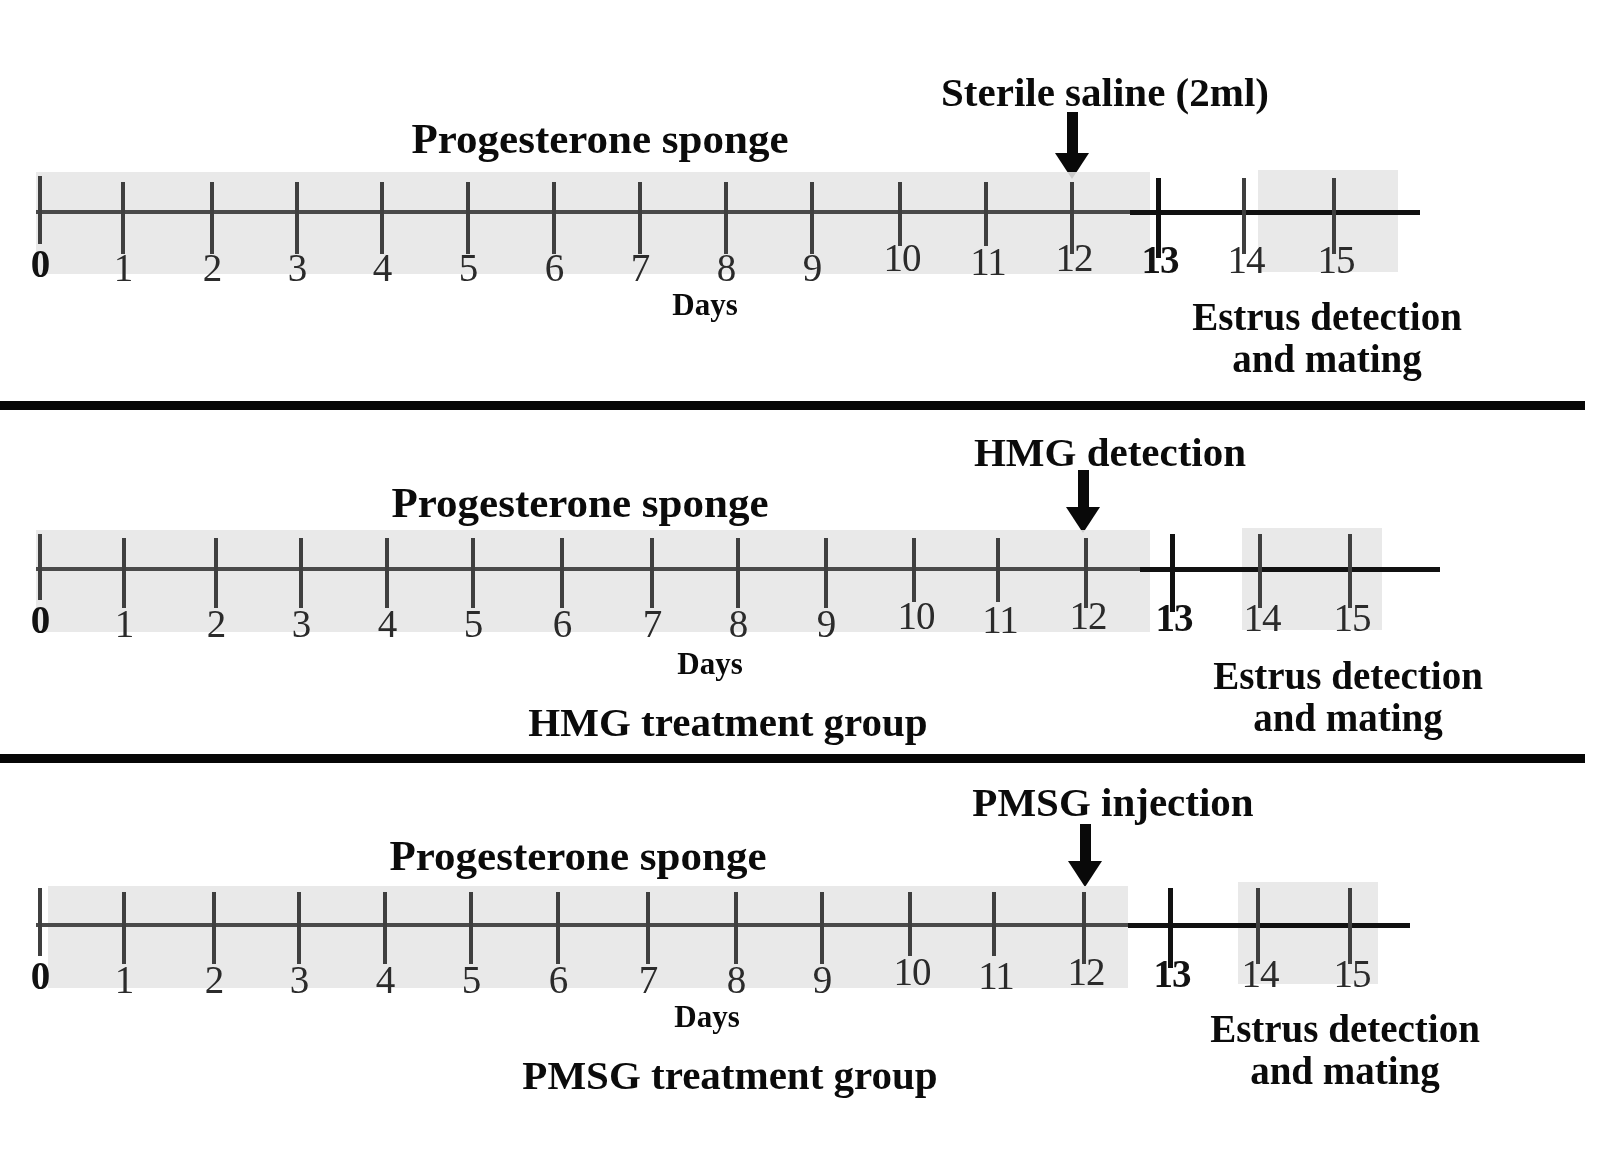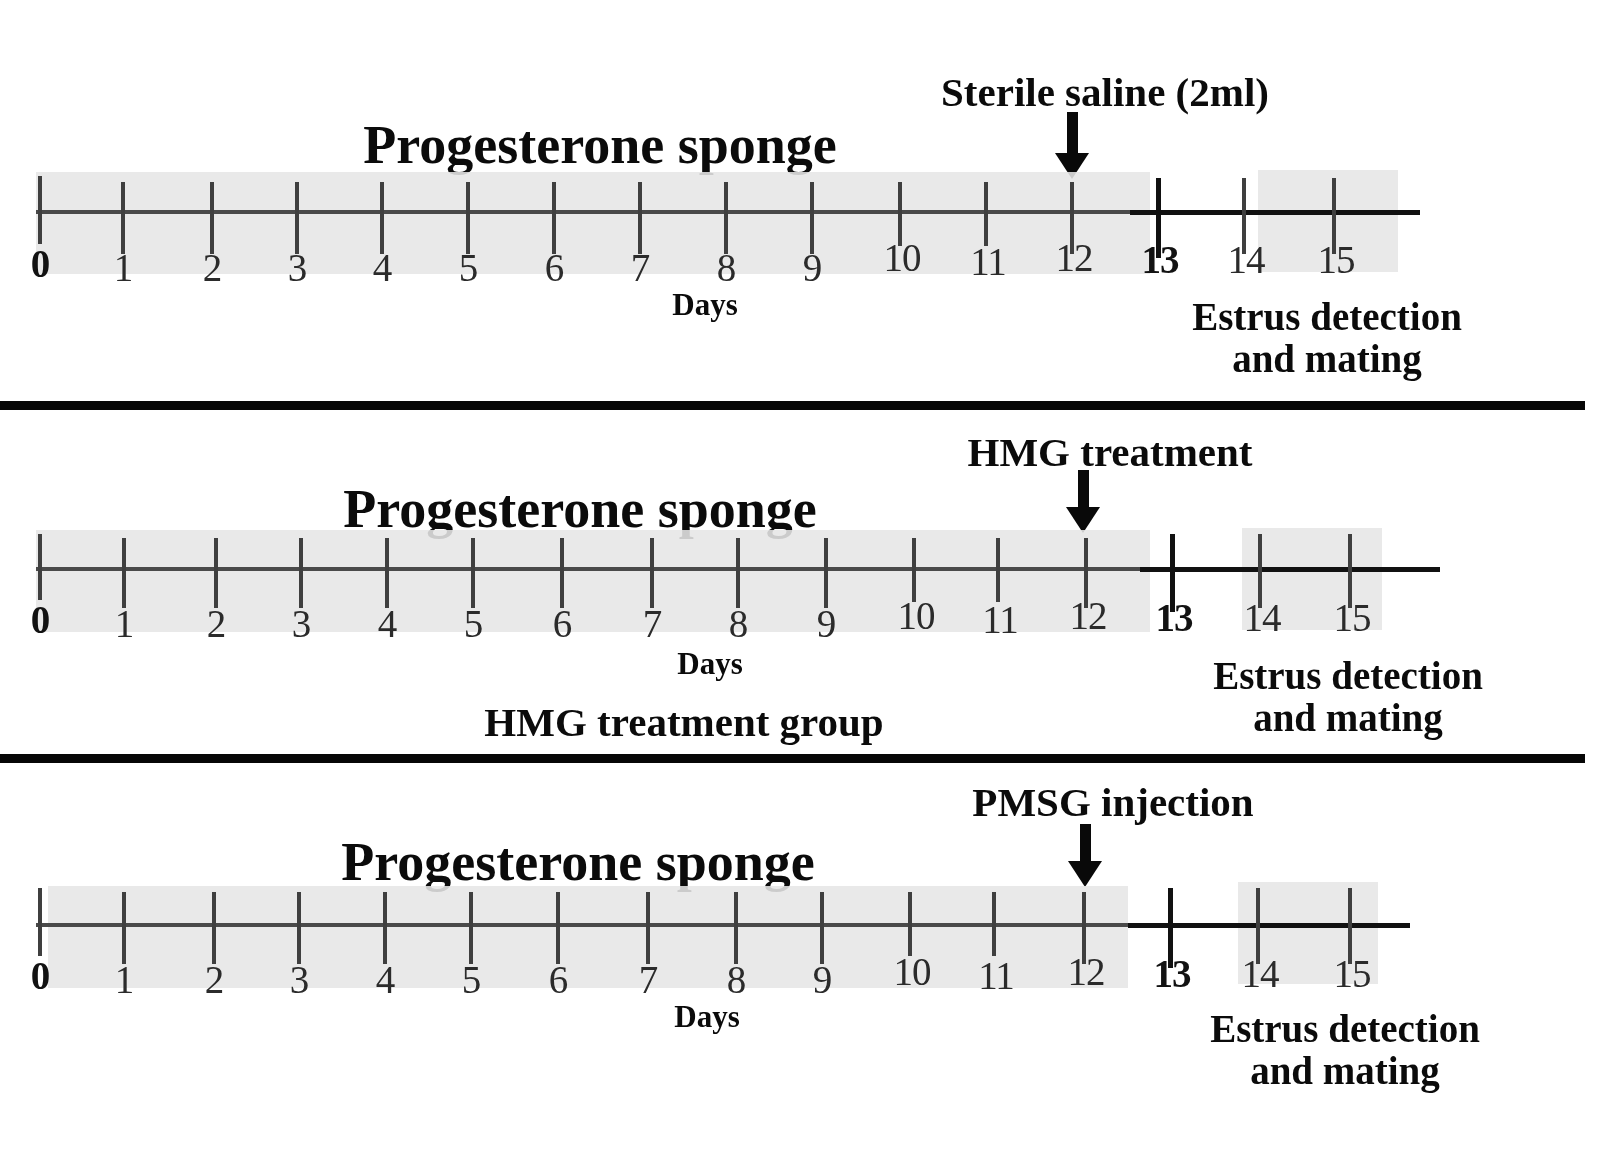--- a/index.html
+++ b/index.html
@@ -100,21 +100,21 @@
   .lbl {
     position: absolute;
     font-weight: 700;
     color: #0b0b0b;
     white-space: nowrap;
     line-height: 1.08;
   }
   .lbl.center { transform: translateX(-50%); }
 
   .treatment-title { font-size: 41px; }
-  .sponge-title    { font-size: 54px; }
+  .sponge-title    { font-size: 43px; }
   .days-title      { font-size: 31px; }
   .group-title     { font-size: 41px; }
   .estrus-title    { font-size: 39px; text-align: center; }
 
   
   .arrow {
     position: absolute;
     transform: translateX(-50%);
   }
   .arrow .shaft {
@@ -194,21 +194,21 @@
 
 
     <div class="lbl estrus-title center" style="left:1327px; top:296px;">Estrus detection</div>
     <div class="lbl estrus-title center" style="left:1327px; top:338px;">and mating</div>
   </div>
 
   <div class="divider" id="divider-1"></div>
 
   <div class="panel" id="panel-2">
 
-    <div class="lbl treatment-title center" style="left:1110px; top:18px;">HMG treatment</div>
+    <div class="lbl treatment-title center" style="left:1110px; top:18px;">HMG detection</div>
 
     <div class="arrow" style="left:1083px; top:58px;">
       <div class="shaft" style="height:38px;"></div>
       <div class="head"></div>
     </div>
 
     <div class="lbl sponge-title center" style="left:580px; top:68px;">Progesterone sponge</div>
 
     <div class="timeline">
       <div class="sponge-band" style="top:118px; height:102px;"></div>
@@ -248,21 +248,21 @@
       <div class="tick-label" style="left:916px;  top:184px;">10</div>
       <div class="tick-label" style="left:1000px; top:188px;">11</div>
       <div class="tick-label" style="left:1088px; top:184px;">12</div>
       <div class="tick-label dark" style="left:1174px; top:186px;">13</div>
       <div class="tick-label" style="left:1262px; top:186px;">14</div>
       <div class="tick-label" style="left:1352px; top:186px;">15</div>
     </div>
 
     <div class="lbl days-title center" style="left:710px; top:235px;">Days</div>
 
-    <div class="lbl group-title center" style="left:684px; top:288px;">HMG treatment group</div>
+    <div class="lbl group-title center" style="left:728px; top:288px;">HMG treatment group</div>
 
     <div class="lbl estrus-title center" style="left:1348px; top:243px;">Estrus detection</div>
     <div class="lbl estrus-title center" style="left:1348px; top:285px;">and mating</div>
   </div>
 
   <div class="divider" id="divider-2"></div>
 
   <div class="panel" id="panel-3">
 
     <div class="lbl treatment-title center" style="left:1113px; top:12px;">PMSG injection</div>
@@ -312,18 +312,19 @@
       <div class="tick-label" style="left:912px;  top:184px;">10</div>
       <div class="tick-label" style="left:996px;  top:188px;">11</div>
       <div class="tick-label" style="left:1086px; top:184px;">12</div>
       <div class="tick-label dark" style="left:1172px; top:186px;">13</div>
       <div class="tick-label" style="left:1260px; top:186px;">14</div>
       <div class="tick-label" style="left:1352px; top:186px;">15</div>
     </div>
 
     <div class="lbl days-title center" style="left:707px; top:232px;">Days</div>
 
+    <div class="lbl group-title center" style="left:730px; top:285px;">PMSG treatment group</div>
 
     <div class="lbl estrus-title center" style="left:1345px; top:240px;">Estrus detection</div>
     <div class="lbl estrus-title center" style="left:1345px; top:282px;">and mating</div>
   </div>
 
 </div>
 
 </body></html>

